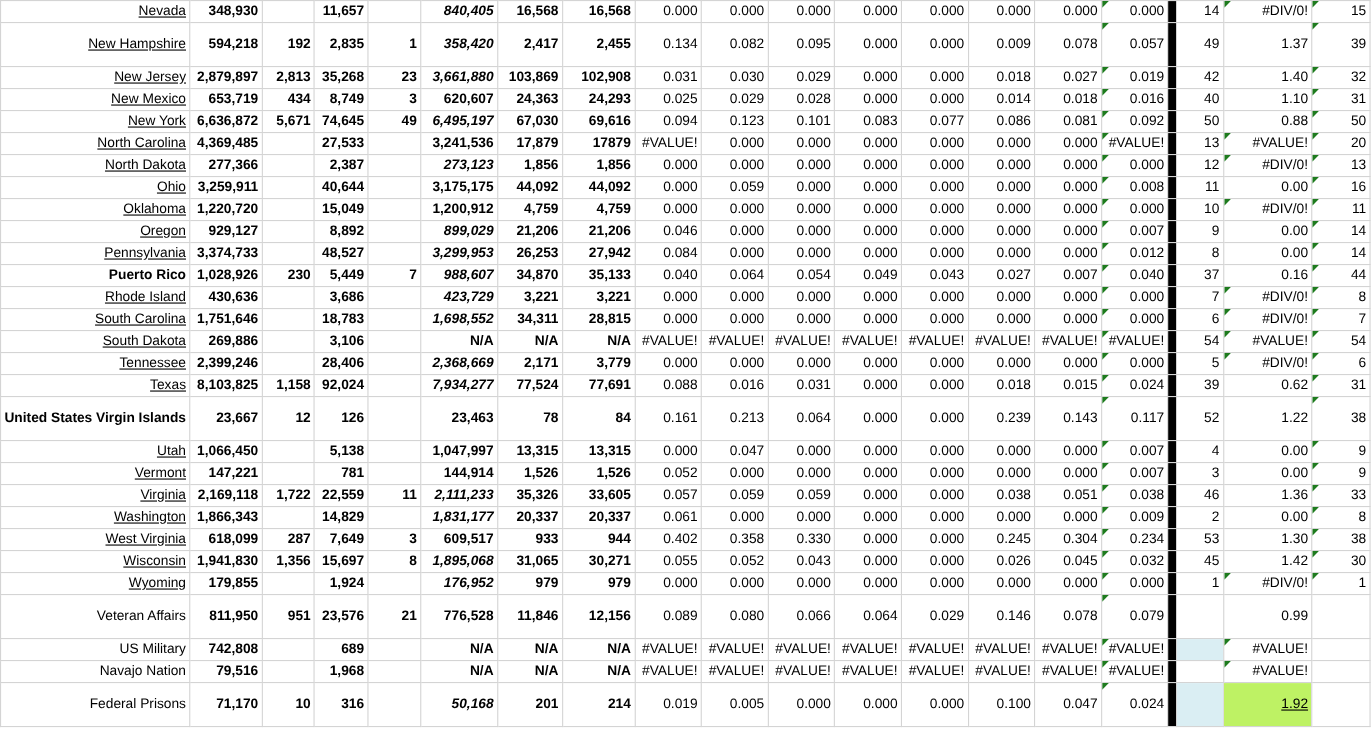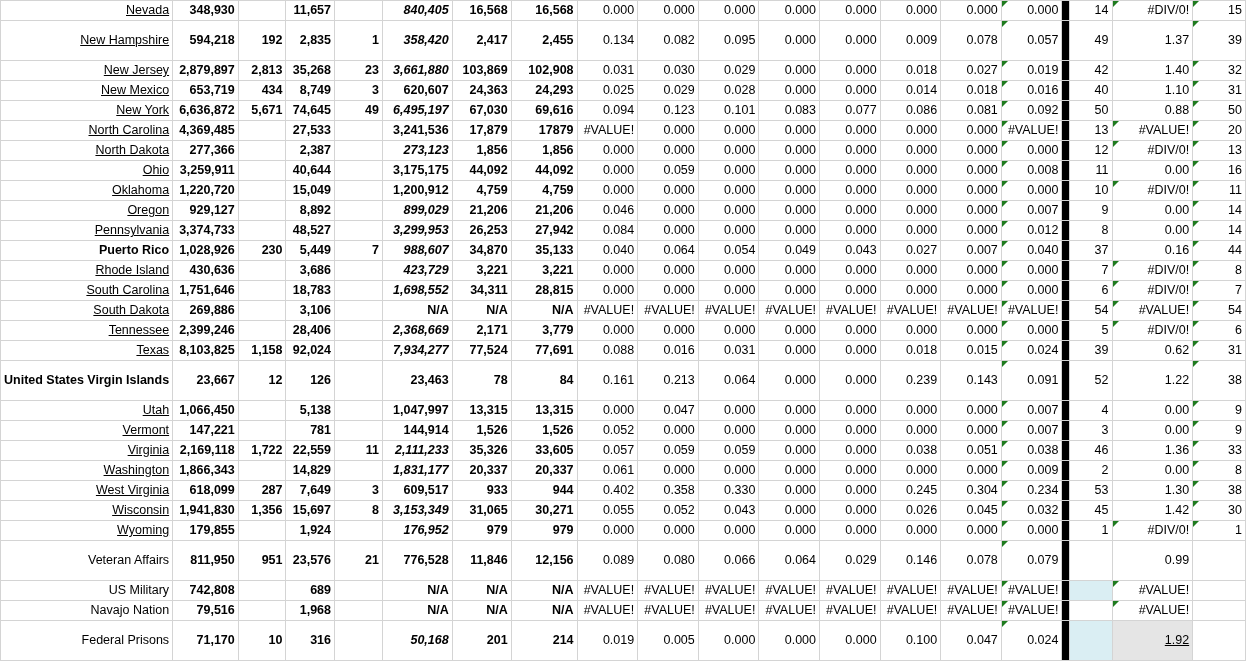--- a/index.html
+++ b/index.html
@@ -6,21 +6,21 @@
   body { width:1246px; height:671px; overflow:hidden; position:relative; font-family:"Liberation Sans", "DejaVu Sans", sans-serif; font-size:12.5px; color:#000; }
   table.sheet { border-collapse:collapse; table-layout:fixed; position:absolute; left:0; top:0; }
   table.sheet td { border:1px solid #d4d4d4; padding:0 3px; white-space:nowrap; overflow:hidden; text-align:right; position:relative; line-height:15px; vertical-align:middle; }
   td.name { text-align:left; padding-left:2px; white-space:normal; line-height:20px; }
   td.name span.lnk { text-decoration:underline;margin-top:30px; }
   td.b { font-weight:bold; }
   td.i { font-style:italic; }
   td.c { text-align:center; }
   td.sep { background:#000; border-color:#000; padding:0; }
   td.blue { background:#daeef3; }
-  td.yellow { background:#e5e5e5;text-decoration:underline; }
+  td.yellow { background:#bef264;text-decoration:underline; }
   td.tri::before { content:""; position:absolute; left:0; top:0; width:0; height:0; border-top:6px solid #1e7b1e; border-right:6px solid transparent; }
   tr.r1 td { height:19px; }
   tr.r2 td { height:39px; }
 </style>
 </head>
 <body>
 
 <table class="sheet">
   <colgroup>
     <col style="width:96px">
@@ -428,21 +428,21 @@
         <td class="b">23,463</td>
         <td class="b">78</td>
         <td class="b">84</td>
         <td class="">0.161</td>
         <td class="">0.213</td>
         <td class="">0.064</td>
         <td class="">0.000</td>
         <td class="">0.000</td>
         <td class="">0.239</td>
         <td class="">0.143</td>
-        <td class="tri">0.091</td>
+        <td class="tri">0.117</td>
         <td class="sep"></td>
         <td class="">52</td>
         <td class="c">1.22</td>
         <td class="tri">38</td>
       </tr>
       <tr class="r1">
         <td class="name"><span class="lnk">Utah</span></td>
         <td class="b">1,066,450</td>
         <td class="b"></td>
         <td class="b">5,138</td>
@@ -550,21 +550,21 @@
         <td class="">53</td>
         <td class="c">1.30</td>
         <td class="tri">38</td>
       </tr>
       <tr class="r1">
         <td class="name"><span class="lnk">Wisconsin</span></td>
         <td class="b">1,941,830</td>
         <td class="b">1,356</td>
         <td class="b">15,697</td>
         <td class="b">8</td>
-        <td class="b i">3,153,349</td>
+        <td class="b i">1,895,068</td>
         <td class="b">31,065</td>
         <td class="b">30,271</td>
         <td class="">0.055</td>
         <td class="">0.052</td>
         <td class="">0.043</td>
         <td class="">0.000</td>
         <td class="">0.000</td>
         <td class="">0.026</td>
         <td class="">0.045</td>
         <td class="tri">0.032</td>

